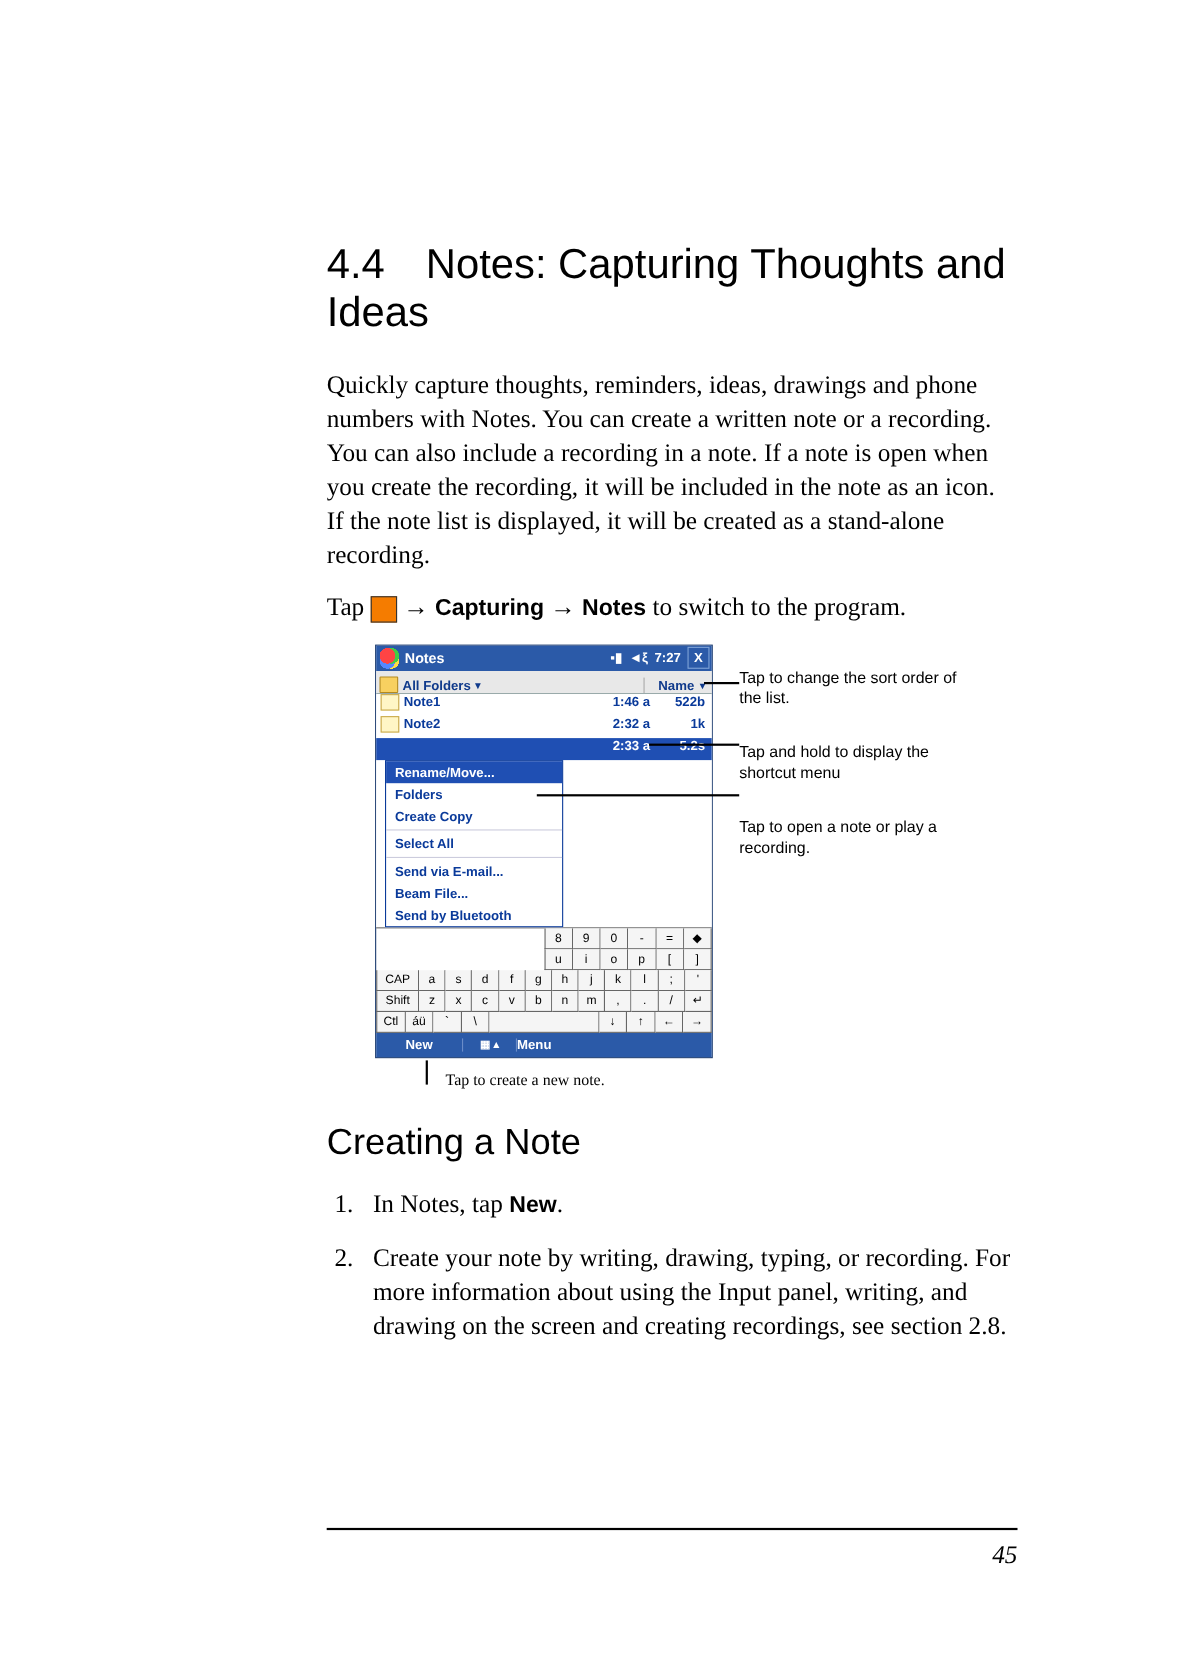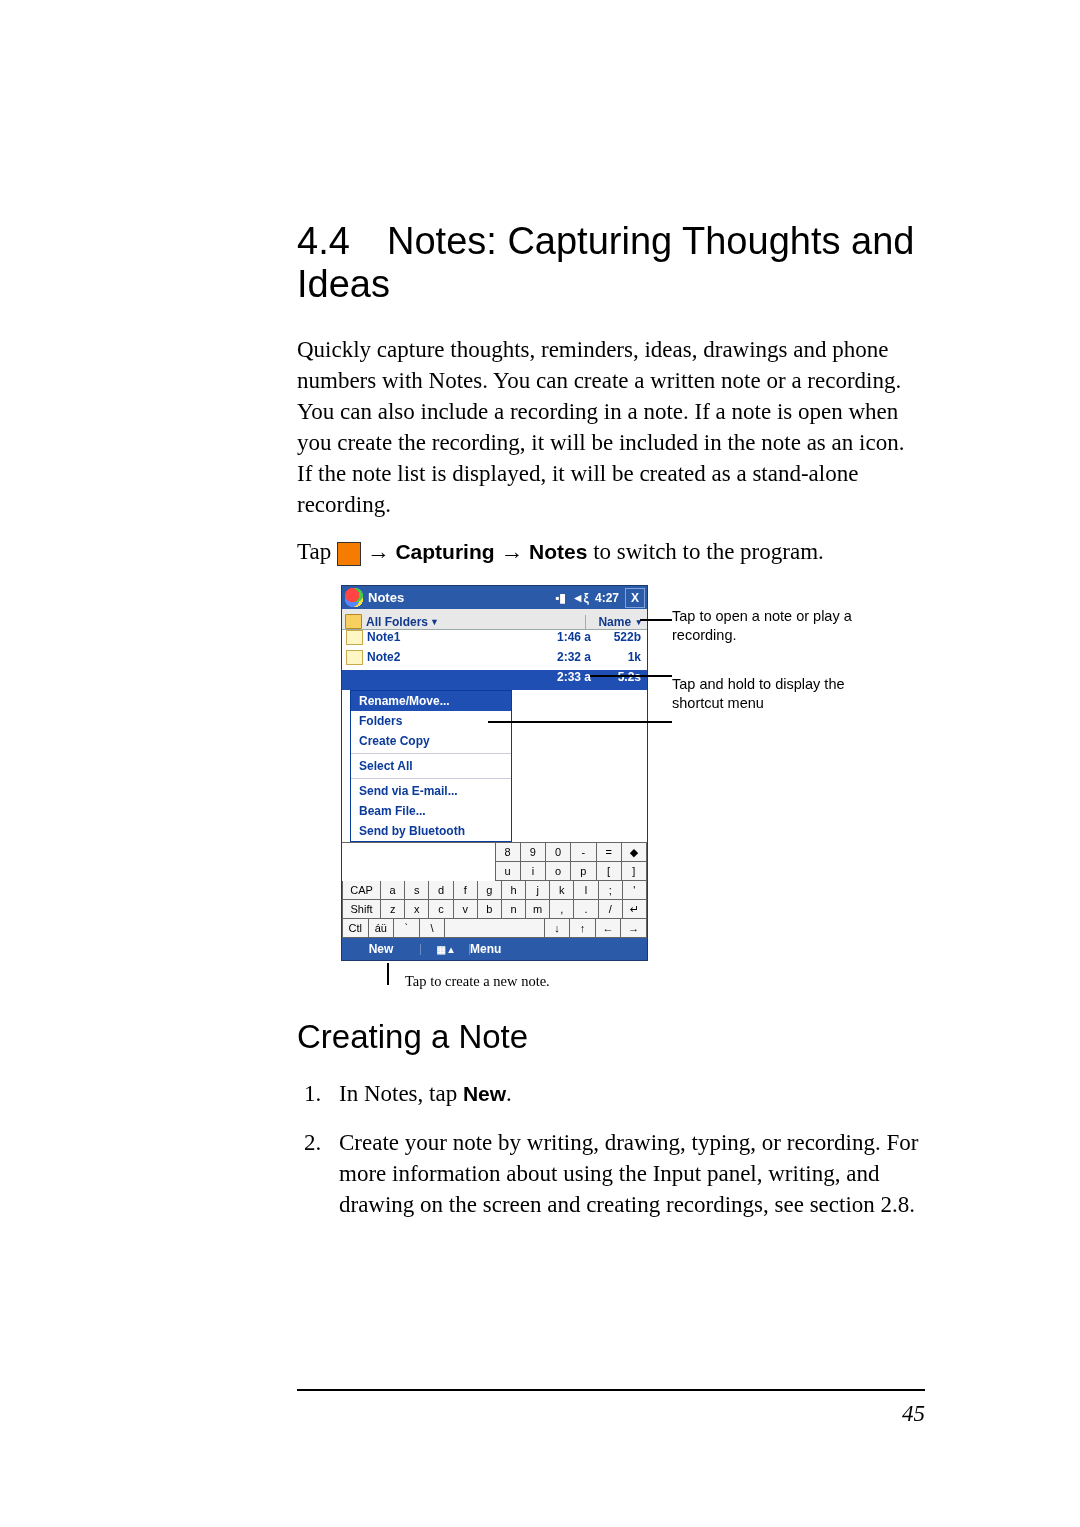--- a/index.html
+++ b/index.html
@@ -84,21 +84,21 @@
   </p>
 
   <div class="figwrap">
     <div class="phone">
       <div class="tb">
         <div class="winflag"></div>
         <div class="tbtitle">Notes</div>
         <div class="tbicons">
           <span>▪▮</span>
           <span>◄ξ</span>
-          <span>4:27</span>
+          <span>7:27</span>
           <span class="close">X</span>
         </div>
       </div>
 
       <div class="hdr">
         <div class="folder-ico"></div>
         <div class="folders"><span>All Folders</span><span class="tri">▼</span></div>
         <div class="name"><span>Name</span> <span class="tri">▾</span></div>
       </div>
 
@@ -199,22 +199,23 @@
       </div>
     </div>
 
     <div class="leadwrap">
       <div class="leadline" style="top:34px;left:-8px;width:32px"></div>
       <div class="leadline" style="top:90px;left:-58px;width:82px"></div>
       <div class="leadline" style="top:136px;left:-160px;width:184px"></div>
     </div>
 
     <div class="annot">
+      <div class="item">Tap to change the sort order of the list.</div>
+      <div class="item">Tap and hold to display the shortcut menu</div>
       <div class="item">Tap to open a note or play a recording.</div>
-      <div class="item">Tap and hold to display the shortcut menu</div>
     </div>
   </div>
 
   <div class="newcap">
     <span class="newbar"></span>
     <span>Tap to create a new note.</span>
   </div>
 
   <h2 class="h2">Creating a Note</h2>
 

